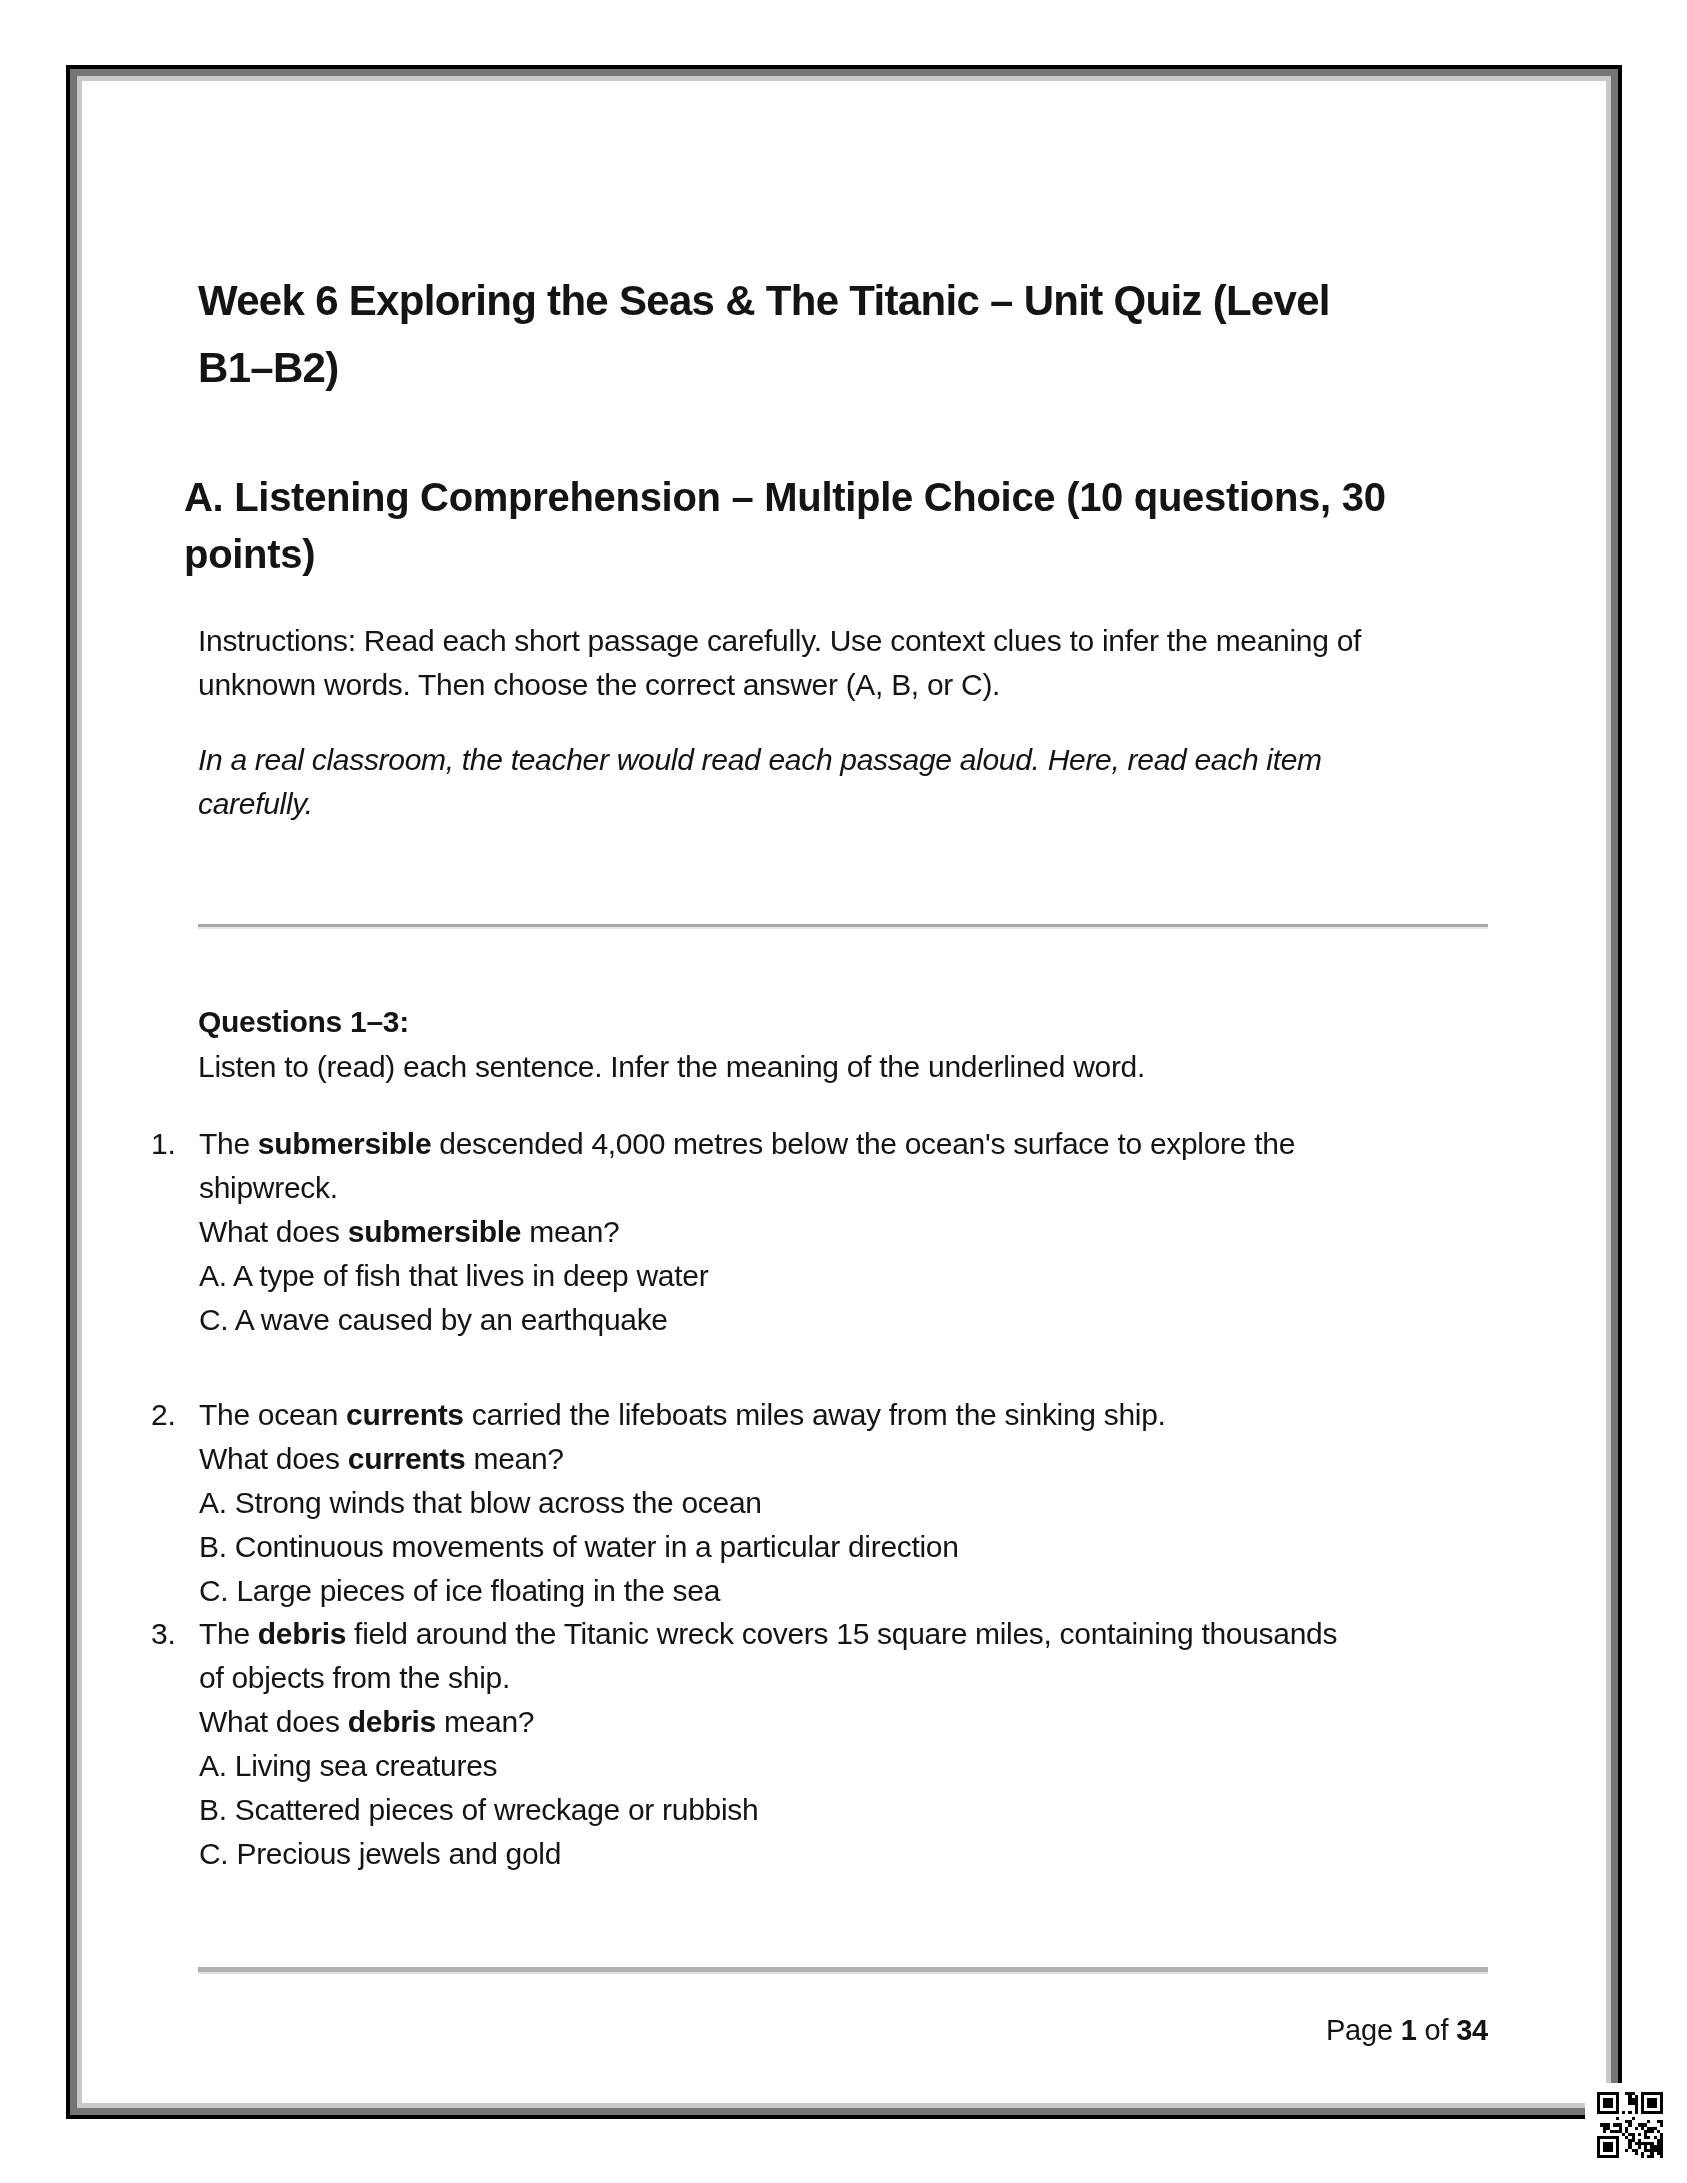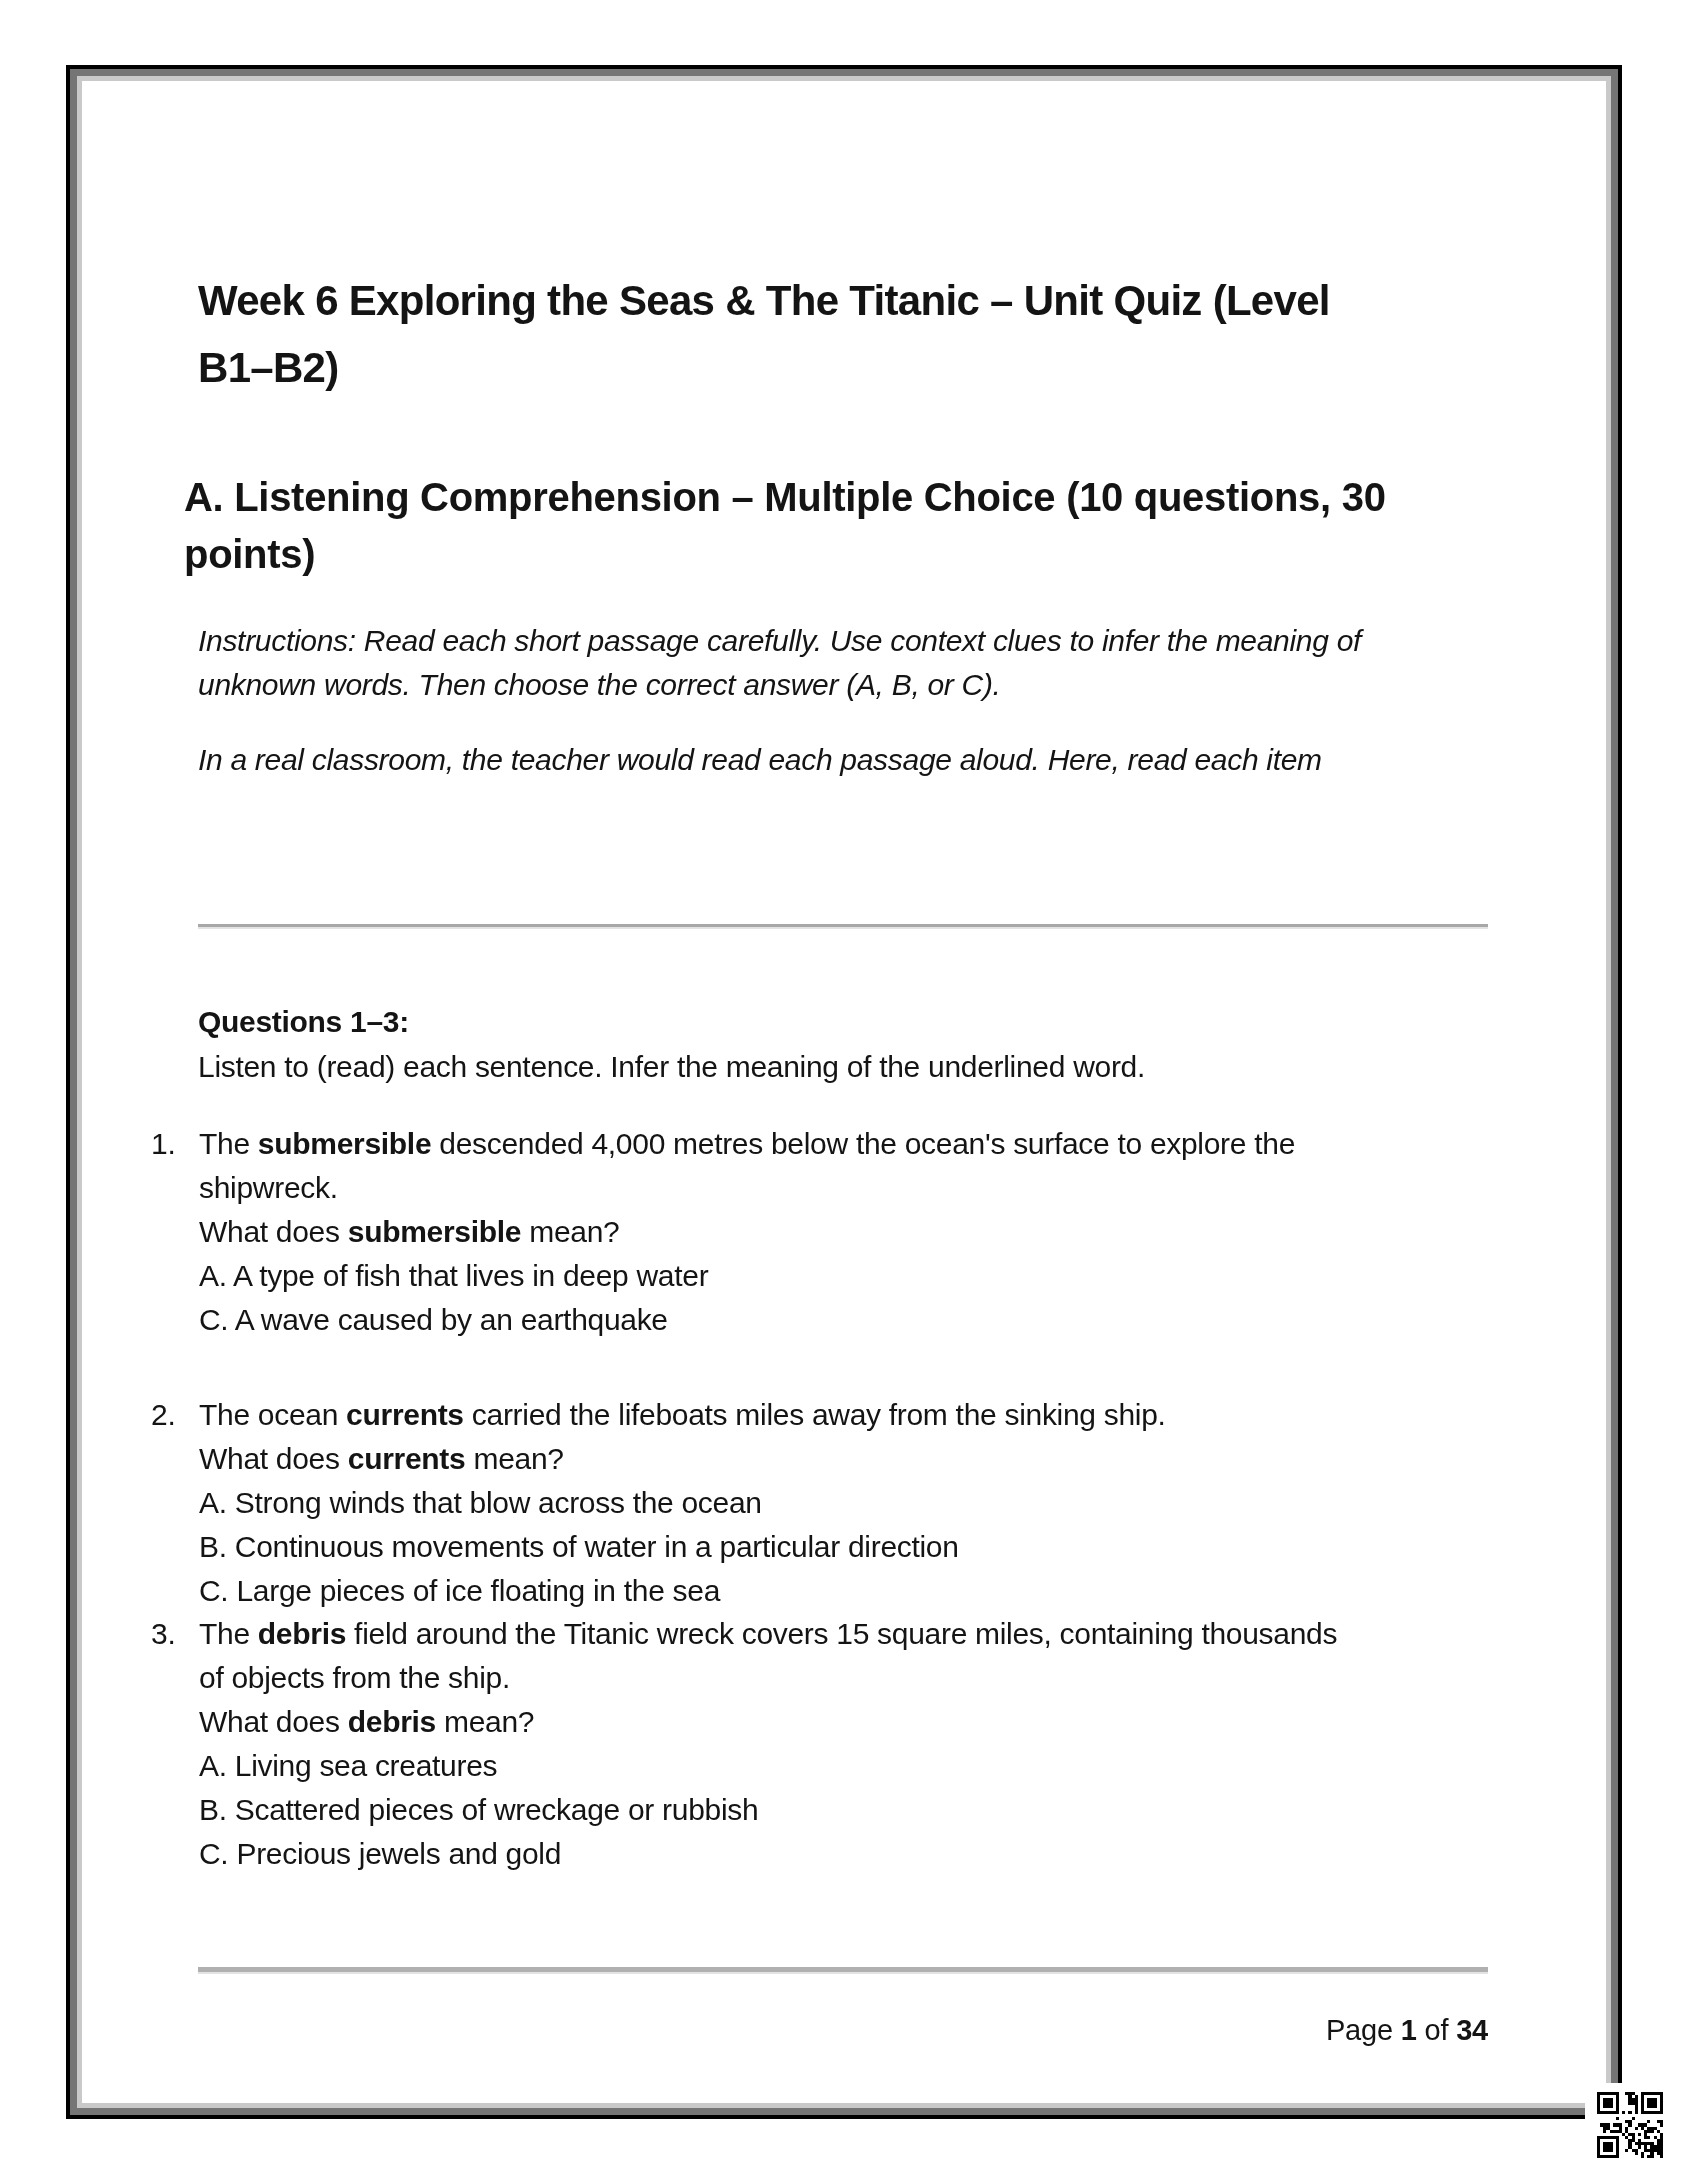--- a/index.html
+++ b/index.html
@@ -39,21 +39,21 @@
 
   #title{
     left:198px;top:267px;width:1290px;
     font-size:42px;line-height:67px;font-weight:bold;letter-spacing:-0.7px;
   }
   #section-heading{
     left:184px;top:469px;width:1290px;
     font-size:40px;line-height:57px;font-weight:bold;letter-spacing:-0.3px;
   }
   .bodytext{font-size:30px;line-height:44px;letter-spacing:-0.3px;}
-  #instructions-p1{left:198px;top:619px;width:1290px;font-style:italic;}
+  #instructions-p1{left:198px;top:619px;width:1290px;}
   #instructions-p2{left:198px;top:738px;width:1290px;font-style:italic;}
 
   .h-rule{left:198px;width:1290px;}
   #rule-mid{top:924px;height:3.3px;background:var(--rule);box-shadow:0 2px 0 var(--rule-light);}
   #rule-bottom{top:1967px;height:4.6px;background:var(--rule2);box-shadow:0 2px 0 var(--rule-light);}
 
   #questions-header{left:198px;top:1000px;width:1290px;font-weight:bold;}
   #questions-subtitle{left:198px;top:1045px;width:1290px;}
 
   .qitem{
@@ -93,20 +93,21 @@
     <div class="line">A. Listening Comprehension – Multiple Choice (10 questions, 30</div>
     <div class="line">points)</div>
   </div>
 
 <div class="abs bodytext" id="instructions-p1">
     <div class="line">Instructions: Read each short passage carefully. Use context clues to infer the meaning of</div>
     <div class="line">unknown words. Then choose the correct answer (A, B, or C).</div>
   </div>
 <div class="abs bodytext" id="instructions-p2">
     <div class="line">In a real classroom, the teacher would read each passage aloud. Here, read each item</div>
+    <div class="line">carefully.</div>
   </div>
 
 <div class="abs h-rule" id="rule-mid"></div>
 
 <div class="abs bodytext nw" id="questions-header">Questions 1–3:</div>
 <div class="abs bodytext nw" id="questions-subtitle">Listen to (read) each sentence. Infer the meaning of the underlined word.</div>
 
 <div id="question-list">
     <div class="qitem item-0">
       <span class="num">1.</span>

